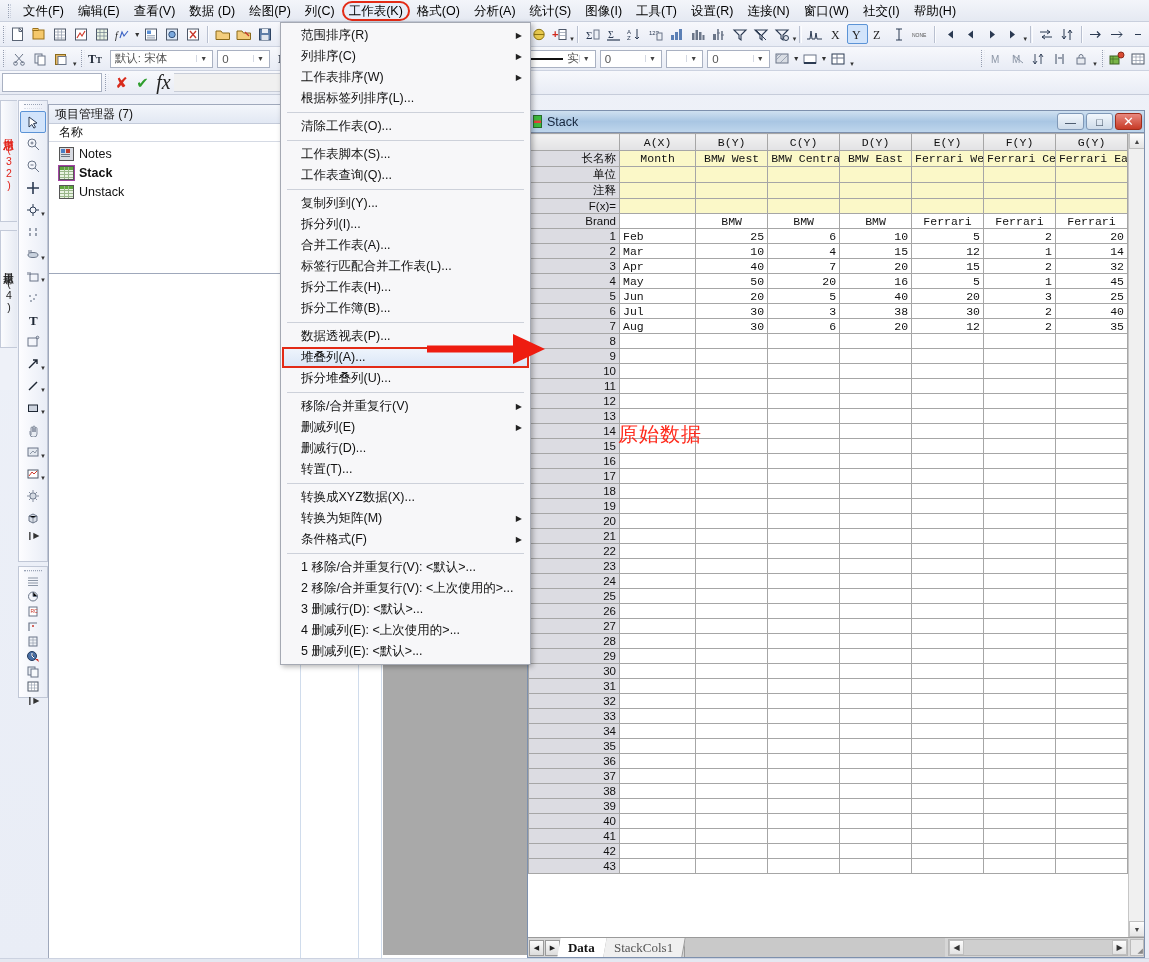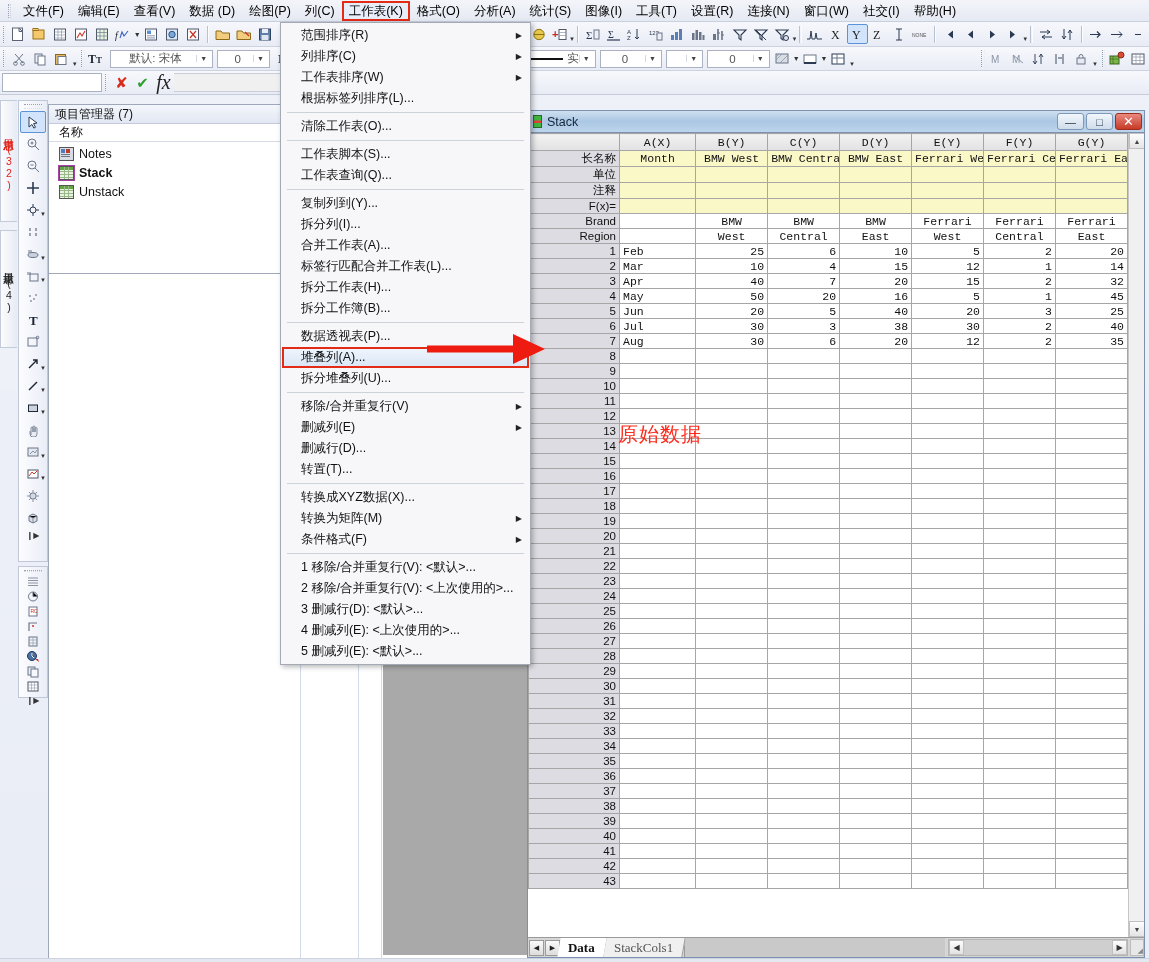--- a/index.html
+++ b/index.html
@@ -34,21 +34,21 @@
   }
   .menu-item {
     padding: 2px 7px; white-space: nowrap;
     font-size: 12.5px; color: #000;
     cursor: default; line-height: 16px;
   }
   .menu-item.active {
     background: #e8eef9;
     border: 2px solid #e32b16;
     padding: 0px 5px;
-    border-radius: 0;
+    border-radius: 10px;
   }
 
   
   .toolbar-row {
     position: absolute; left: 0; width: 1149px;
     background: linear-gradient(180deg,#f7f8fc 0%, #e8ecf5 100%);
     border-bottom: 1px solid #ccd2e0;
     display: flex; align-items: center;
   }
   #tb1 { top: 22px; height: 25px; }
@@ -75,21 +75,21 @@
     width: 9px; height: 20px;
     display: inline-flex; align-items: center; justify-content: center;
     font-size: 7px; color: #333;
   }
   .tb-combo {
     height: 18px; border: 1px solid #a9b1c2; background: #fff;
     display: inline-flex; align-items: center;
     font-size: 11.5px; color: #3b3b3b; padding: 0 2px 0 4px;
     margin: 0 2px;
   }
-  .tb-combo .cv { flex: 1; overflow: hidden; white-space: nowrap; color:#555;text-align:center; }
+  .tb-combo .cv { flex: 1; overflow: hidden; white-space: nowrap; color:#555; }
   .tb-combo .ca {
     width: 14px; text-align: center; font-size: 7px; color: #444;
     border-left: 1px solid #d3d8e2;
   }
   .tb-overflow {
     width: 10px; height: 18px; display:inline-flex; flex-direction:column;
     align-items:center; justify-content:flex-end; font-size: 7px; color:#333;
   }
 
   
@@ -1109,30 +1109,20 @@
             <tr>
               <td class="rowlabel">Brand</td>
               <td class="cell"></td>
               <td class="cell" style="text-align:center">BMW</td>
               <td class="cell" style="text-align:center">BMW</td>
               <td class="cell" style="text-align:center">BMW</td>
               <td class="cell" style="text-align:center">Ferrari</td>
               <td class="cell" style="text-align:center">Ferrari</td>
               <td class="cell" style="text-align:center">Ferrari</td>
             </tr>
-            <tr>
-              <td class="rowlabel">Region</td>
-              <td class="cell"></td>
-              <td class="cell" style="text-align:center">West</td>
-              <td class="cell" style="text-align:center">Central</td>
-              <td class="cell" style="text-align:center">East</td>
-              <td class="cell" style="text-align:center">West</td>
-              <td class="cell" style="text-align:center">Central</td>
-              <td class="cell" style="text-align:center">East</td>
-            </tr>
 
             </tbody>
             <tbody id="data-rows-host">
               <tr>
                 <td class="rownum">1</td>
                 <td class="cell txt">Feb</td>
                 <td class="cell">25</td>
                 <td class="cell">6</td>
                 <td class="cell">10</td>
                 <td class="cell">5</td>

